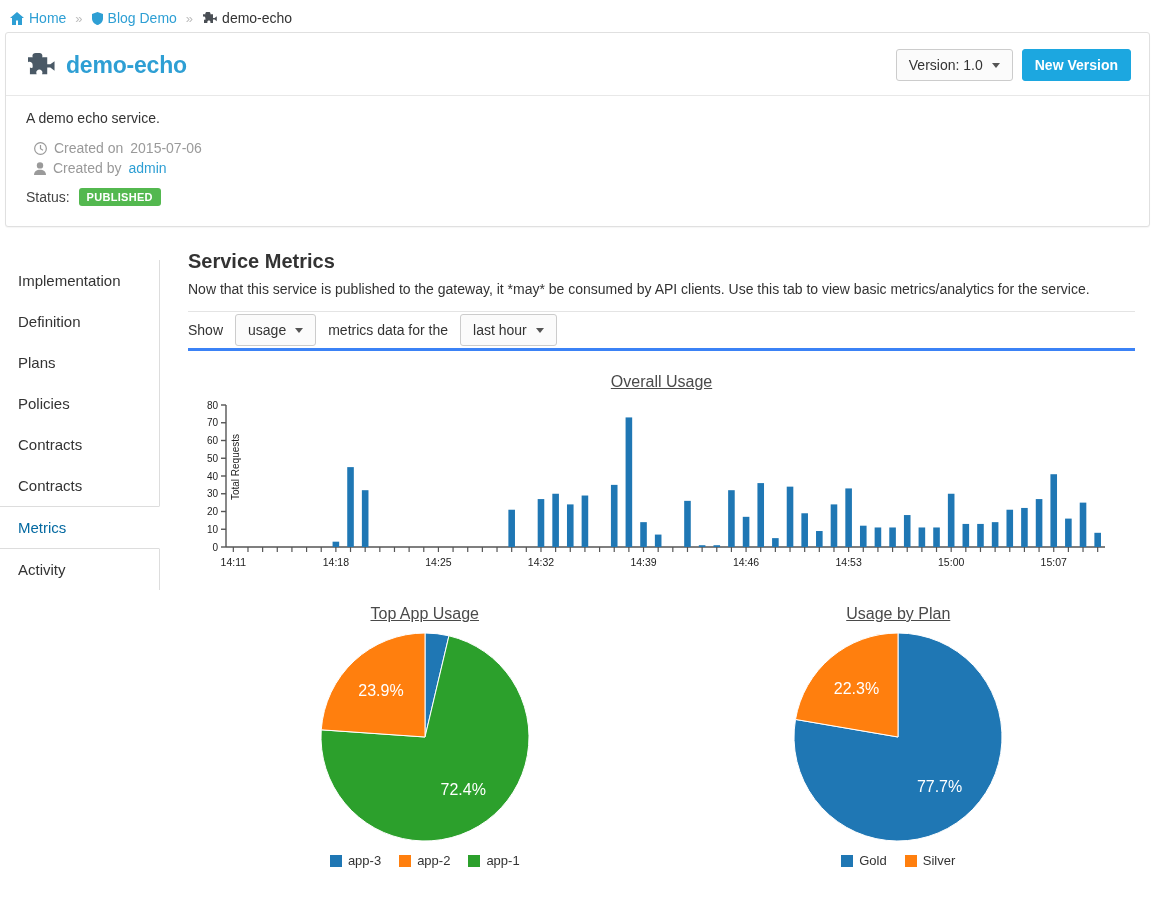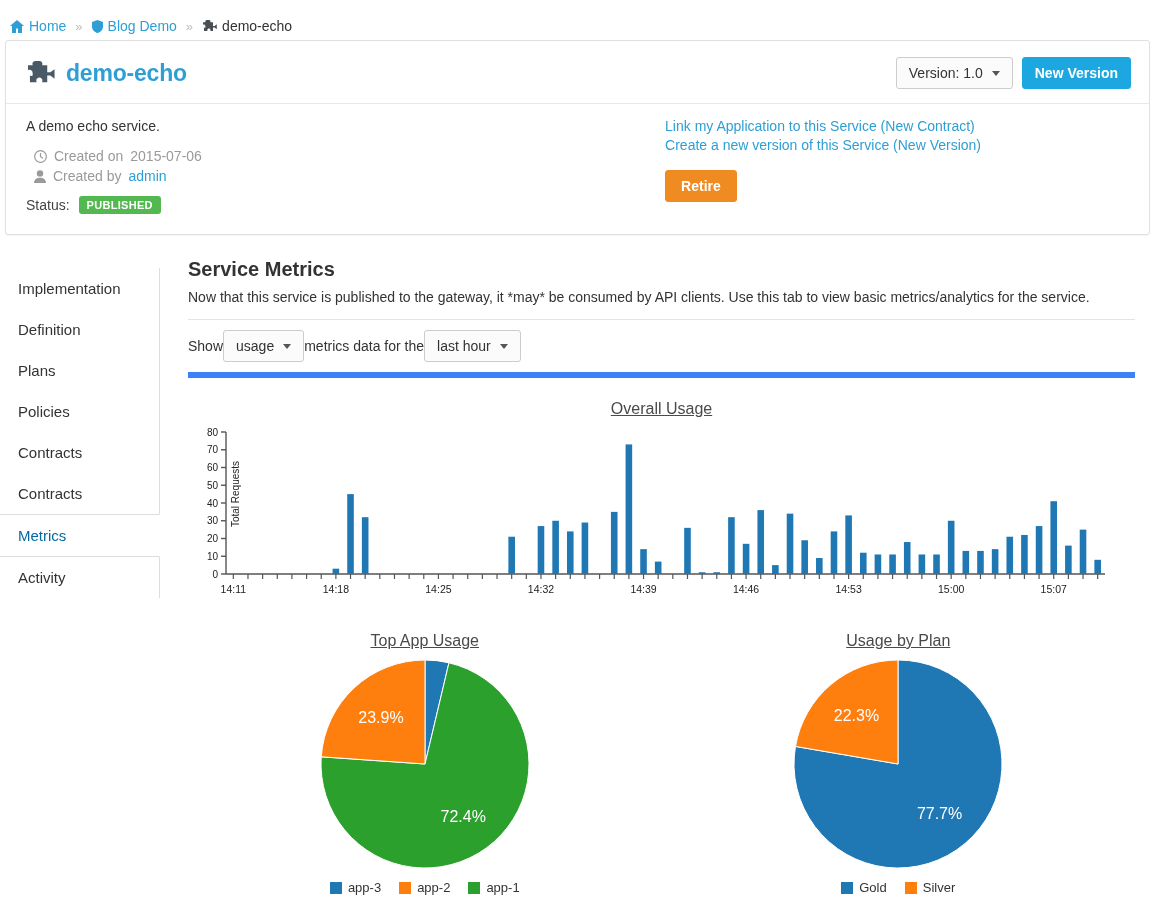--- a/index.html
+++ b/index.html
@@ -14,21 +14,21 @@
     height: 908px;
     overflow: hidden;
     font-size: 14px;
   }
 
   
   .breadcrumb {
     height: 28px;
     display: flex;
     align-items: center;
-    padding: 12px 0 0 10px;
+    padding: 4px 0 0 10px;
     font-size: 14px;
     color: #333;
   }
   .crumb-link {
     color: #2e9fd4;
     text-decoration: none;
     display: inline-flex;
     align-items: center;
     gap: 5px;
     cursor: pointer;
@@ -186,24 +186,25 @@
     color: #333;
     margin: 0 0 8px 0;
   }
   .section-desc {
     font-size: 14px;
     color: #333;
     margin: 0 0 14px 0;
   }
   .filter-bar {
     border-top: 1px solid #e4e4e4;
-    border-bottom: 6px solid #3b82f6;
-    padding: 10px 0;
-    display: flex;
-    align-items: center;
+    border-bottom: 3px solid #3b82f6;
+    padding: 2px 0;
+    display: flex;
+    align-items: center;
+    gap: 12px;
     font-size: 14px;
     color: #333;
   }
   .caret {
     display: inline-block;
     width: 0; height: 0;
     border-left: 4px solid transparent;
     border-right: 4px solid transparent;
     border-top: 5px solid #555;
     margin-left: 2px;
@@ -313,27 +314,20 @@
         </span>
         <span>Created by</span>
         <a>admin</a>
       </div>
       <div class="status-row">
         <span class="status-label">Status:</span>
         <span class="badge">PUBLISHED</span>
       </div>
     </div>
 
-    <div class="meta-right">
-      <a>Link my Application to this Service (New Contract)</a>
-      <a>Create a new version of this Service (New Version)</a>
-      <div class="retire-wrap">
-        <button class="btn btn-retire">Retire</button>
-      </div>
-    </div>
   </div>
 </div>
 
 <div class="content">
   <div class="sidebar" id="sidebar">
       <div class="nav-item"><span>Implementation</span></div>
       <div class="nav-item"><span>Definition</span></div>
       <div class="nav-item"><span>Plans</span></div>
       <div class="nav-item"><span>Policies</span></div>
       <div class="nav-item"><span>Contracts</span></div>

